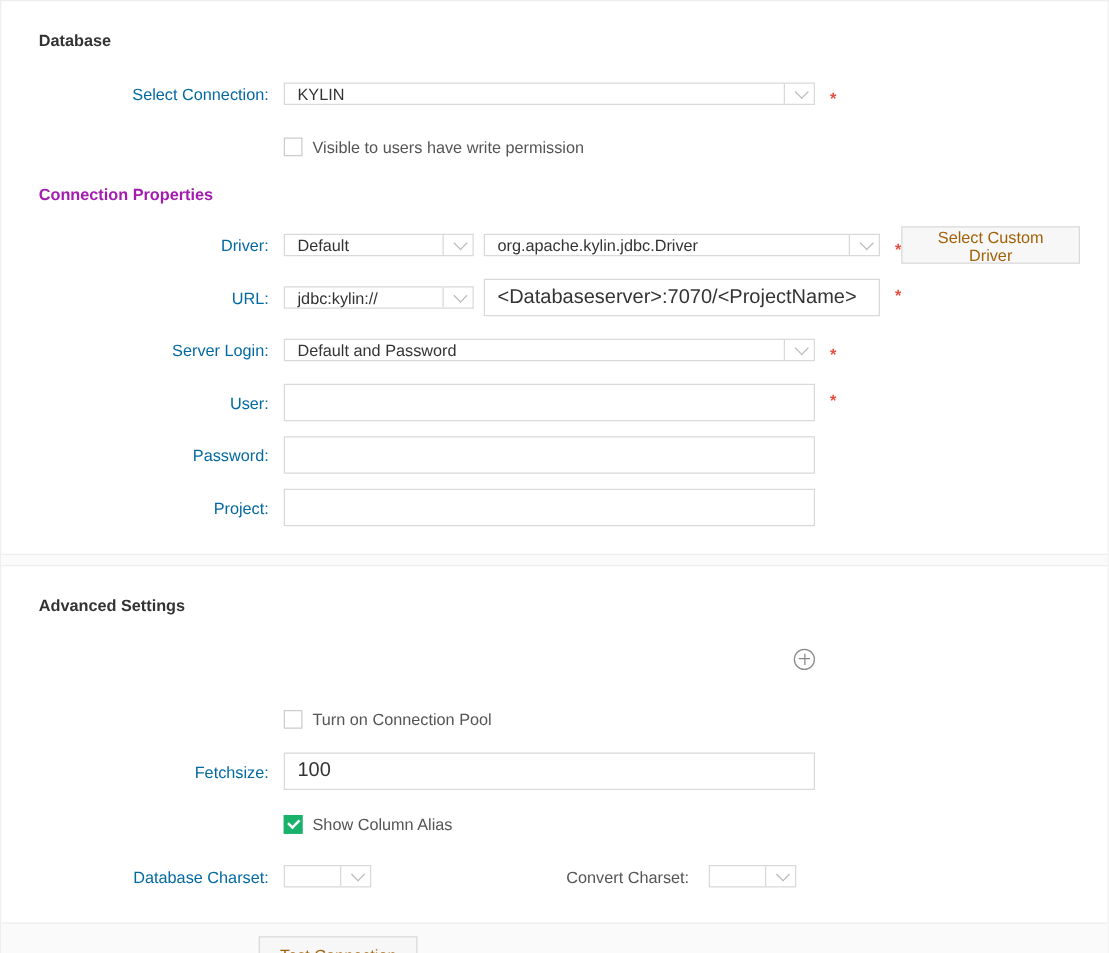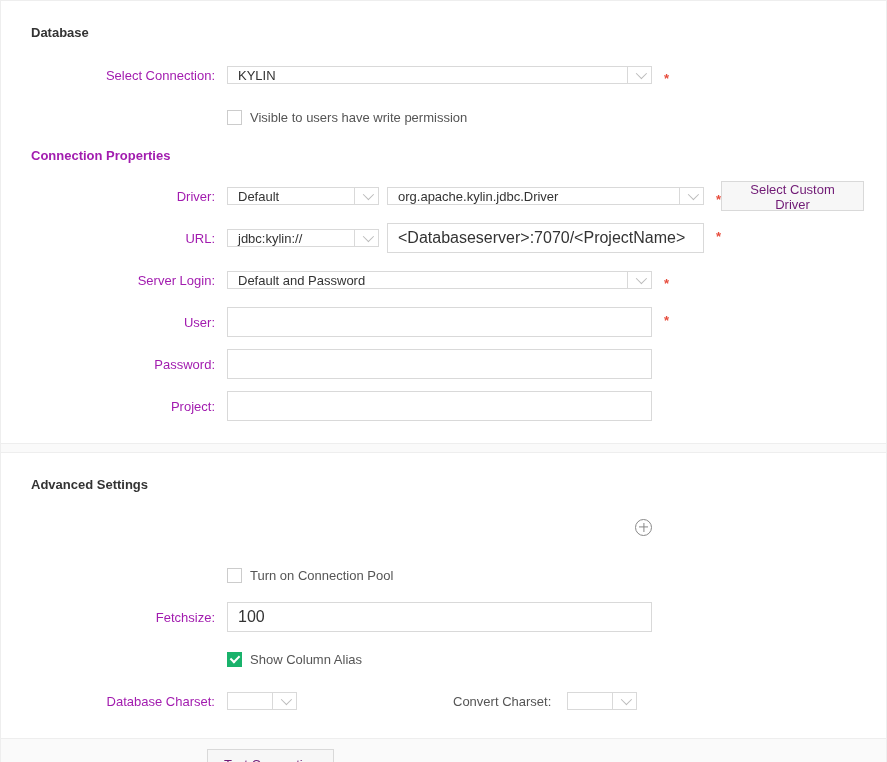--- a/index.html
+++ b/index.html
@@ -31,21 +31,21 @@
   .row {
     display: flex;
     align-items: center;
     margin-bottom: 12px;
     min-height: 30px;
   }
   .label-col {
     width: 196px;
     text-align: right;
     padding-right: 12px;
-    color: #a21caf;
+    color: #0369a1;
     flex: 0 0 auto;
   }
   .field-col {
     flex: 0 0 auto;
     display: flex;
     align-items: center;
     gap: 8px;
   }
   .select {
     height: 18px;
@@ -120,21 +120,21 @@
   .check-row {
     display: flex;
     align-items: flex-start;
     gap: 8px;
     color: #555;
   }
   .btn {
     height: 30px;
     border: 1px solid #d9d9d9;
     background: #f7f7f7;
-    color: #701a75;
+    color: #a16207;
     padding: 0 16px;
     font-family: inherit;
     font-size: 13px;
     cursor: pointer;
   }
   .icon-plus-circle {
     width: 17px; height: 17px;
     border: 1.2px solid #888;
     border-radius: 50%;
     position: relative;

